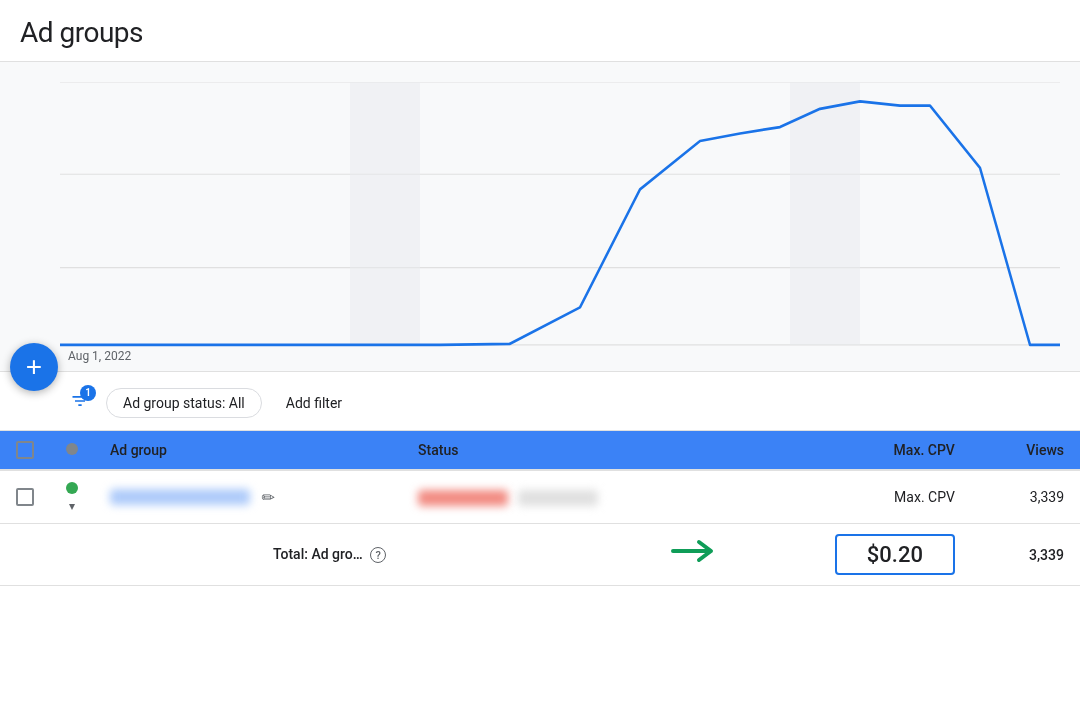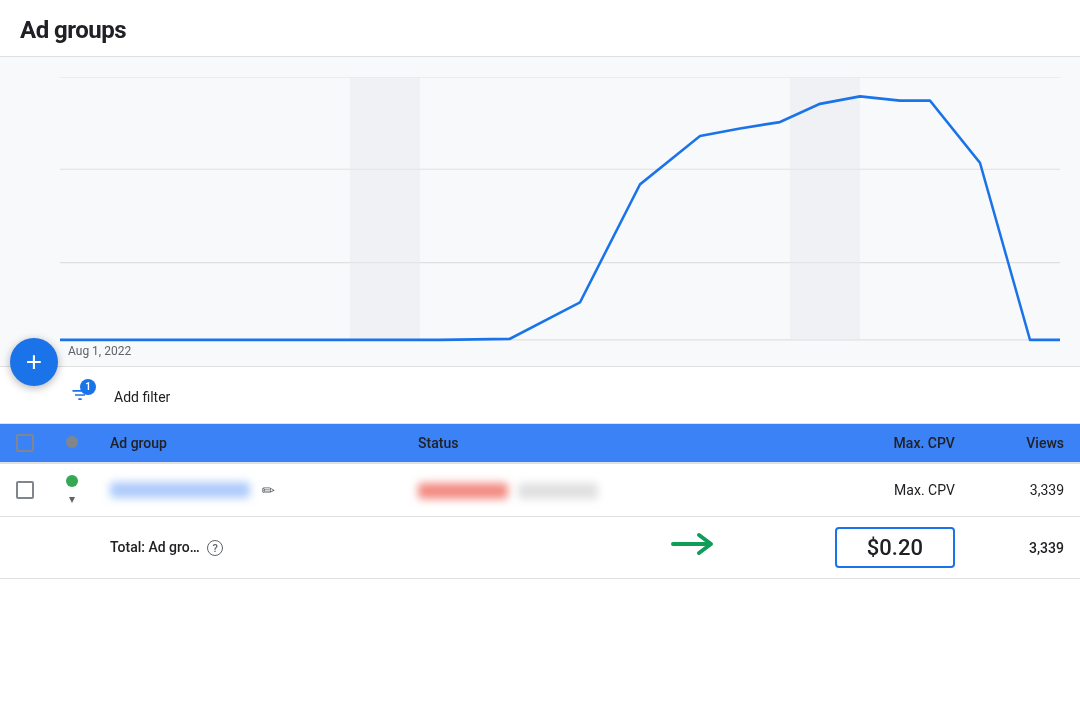--- a/index.html
+++ b/index.html
@@ -13,22 +13,22 @@
       color: #202124;
     }
 
     
     .page-header {
       padding: 16px 20px 12px 20px;
       border-bottom: 1px solid #e0e0e0;
       background: #fff;
     }
     .page-title {
-      font-size: 24px;
-      font-weight: 700;
+      font-size: 28px;
+      font-weight: 400;
       color: #202124;
       letter-spacing: -0.5px;
     }
 
     
     .chart-container {
       background: #f8f9fa;
       padding: 20px 20px 10px 60px;
       position: relative;
       height: 310px;
@@ -230,20 +230,21 @@
       font-size: 12px;
       color: #5f6368;
       cursor: pointer;
     }
 
     
     .total-row td {
       font-weight: 500;
       color: #202124;
       padding: 10px 16px;
+      text-align: right;
     }
     .total-label {
       color: #202124;
       font-size: 14px;
     }
     .question-icon {
       color: #5f6368;
       font-size: 14px;
       vertical-align: middle;
       margin-left: 4px;
@@ -325,20 +326,21 @@
 <div class="filter-bar">
   <div class="filter-icon-wrapper">
     <span class="filter-funnel">
       
       <svg width="20" height="20" viewBox="0 0 24 24" fill="#1a73e8">
         <path d="M10 18h4v-2h-4v2zM3 6v2h18V6H3zm3 7h12v-2H6v2z"></path>
       </svg>
     </span>
     <span class="filter-badge">1</span>
   </div>
+  <button class="filter-btn">Ad group status: All</button>
   <button class="add-filter-btn">Add filter</button>
 </div>
 
 <div class="table-container">
   <table>
     <thead>
       <tr>
         <th class="checkbox-cell">
           <span class="checkbox-box"></span>
         </th>

